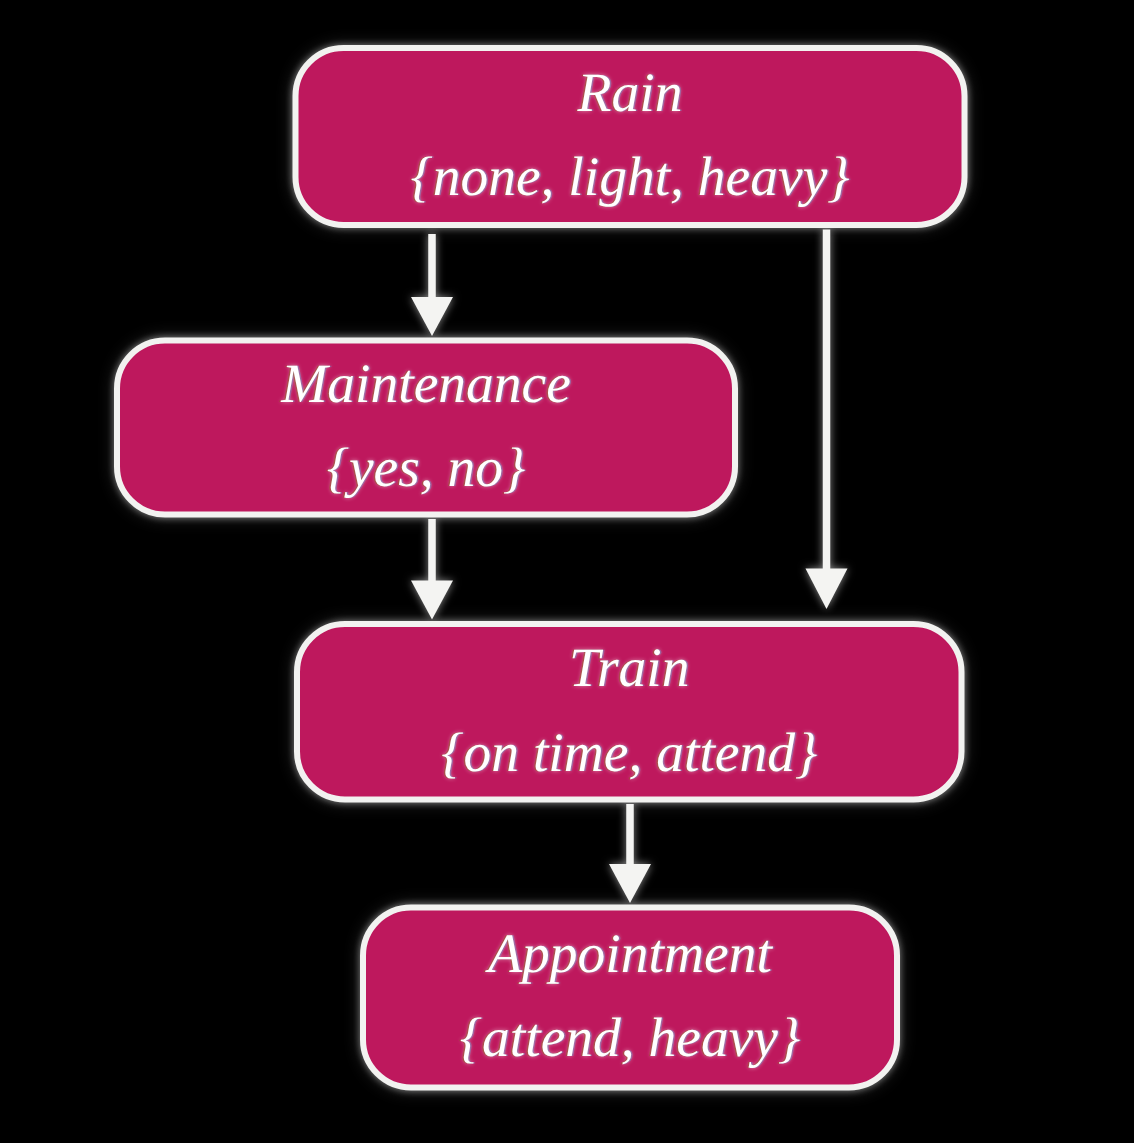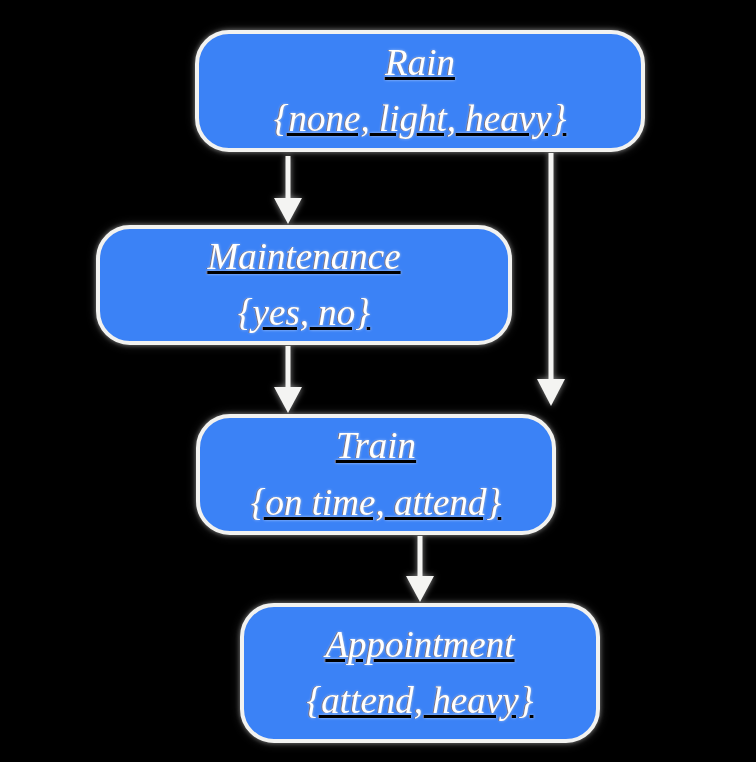--- a/index.html
+++ b/index.html
@@ -14,52 +14,51 @@
     height: 762px;
     background: #000000;
     overflow: hidden;
     font-family: "Liberation Serif", "DejaVu Serif", serif;
   }
 
   
   .node {
     position: absolute;
     box-sizing: border-box;
-    background: #3b82f6;
+    background: #be185d;
     border: 4px solid #f2f2f0;
     border-radius: 34px;
     display: flex;
     flex-direction: column;
     align-items: center;
     justify-content: center;
     text-align: center;
     box-shadow: 0 0 5px rgba(255,255,255,0.45),
                 0 0 11px rgba(255,255,255,0.16);
-    text-decoration: underline;
   }
   .node .label,
   .node .states {
     display: block;
     color: #ffffff;
     font-style: italic;
     line-height: 1.04;
     white-space: nowrap;
     text-shadow:
       -1px 0 0 rgba(150,90,40,0.55),
        1px 0 0 rgba(110,150,210,0.45),
        0 0 3px rgba(255,255,255,0.55);
   }
   .node .label  { font-size: 37px; }
   .node .states { font-size: 37px; margin-top: 18px; }
 
   
   #node-rain        { left: 195px; top:  30px; width: 450px; height: 122px; }
-  #node-maintenance { left:  96px; top: 225px; width: 416px; height: 120px; }
-  #node-train       { left: 196px; top: 414px; width: 360px; height: 121px; }
-  #node-appointment { left: 240px; top: 603px; width: 360px; height: 140px; }
+  #node-maintenance { left:  76px; top: 225px; width: 416px; height: 120px; }
+  #node-train       { left: 196px; top: 414px; width: 447px; height: 121px; }
+  #node-appointment { left: 240px; top: 603px; width: 360px; height: 124px; }
 
   
   .edge {
     position: absolute;
     overflow: visible;
   }
   .edge line {
     stroke: #f4f4f2;
     stroke-width: 5;
     stroke-linecap: butt;

